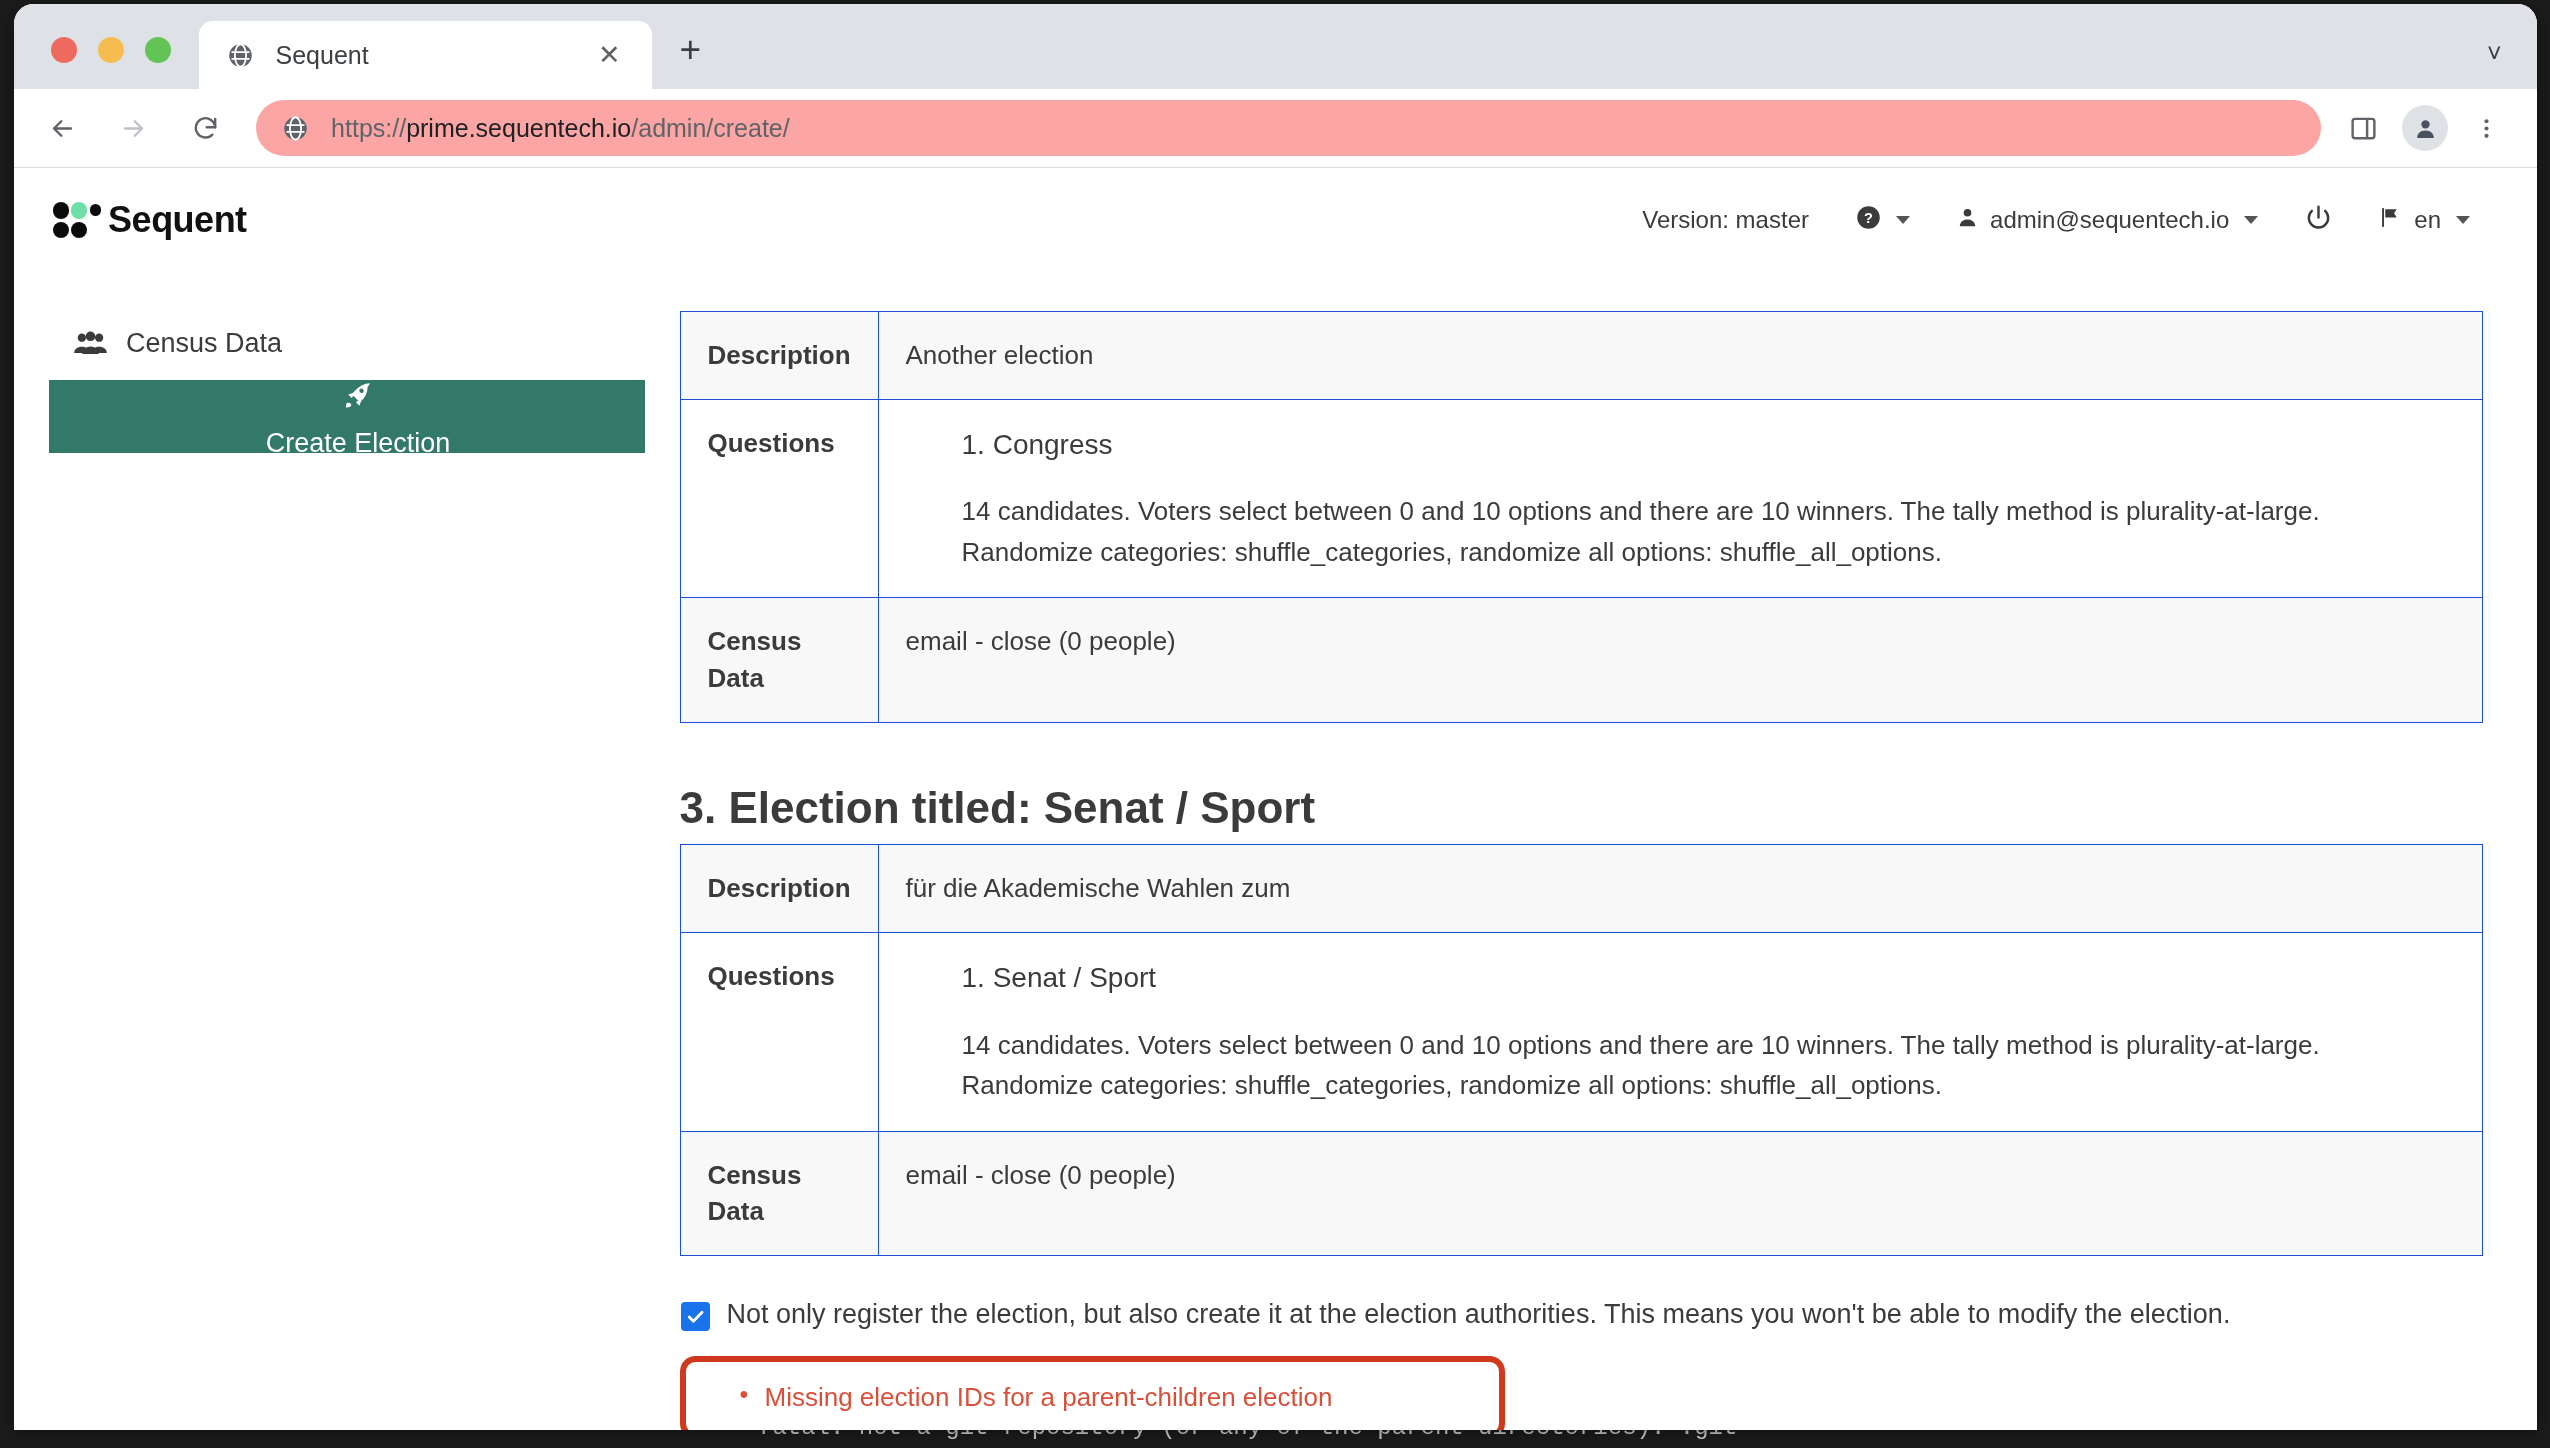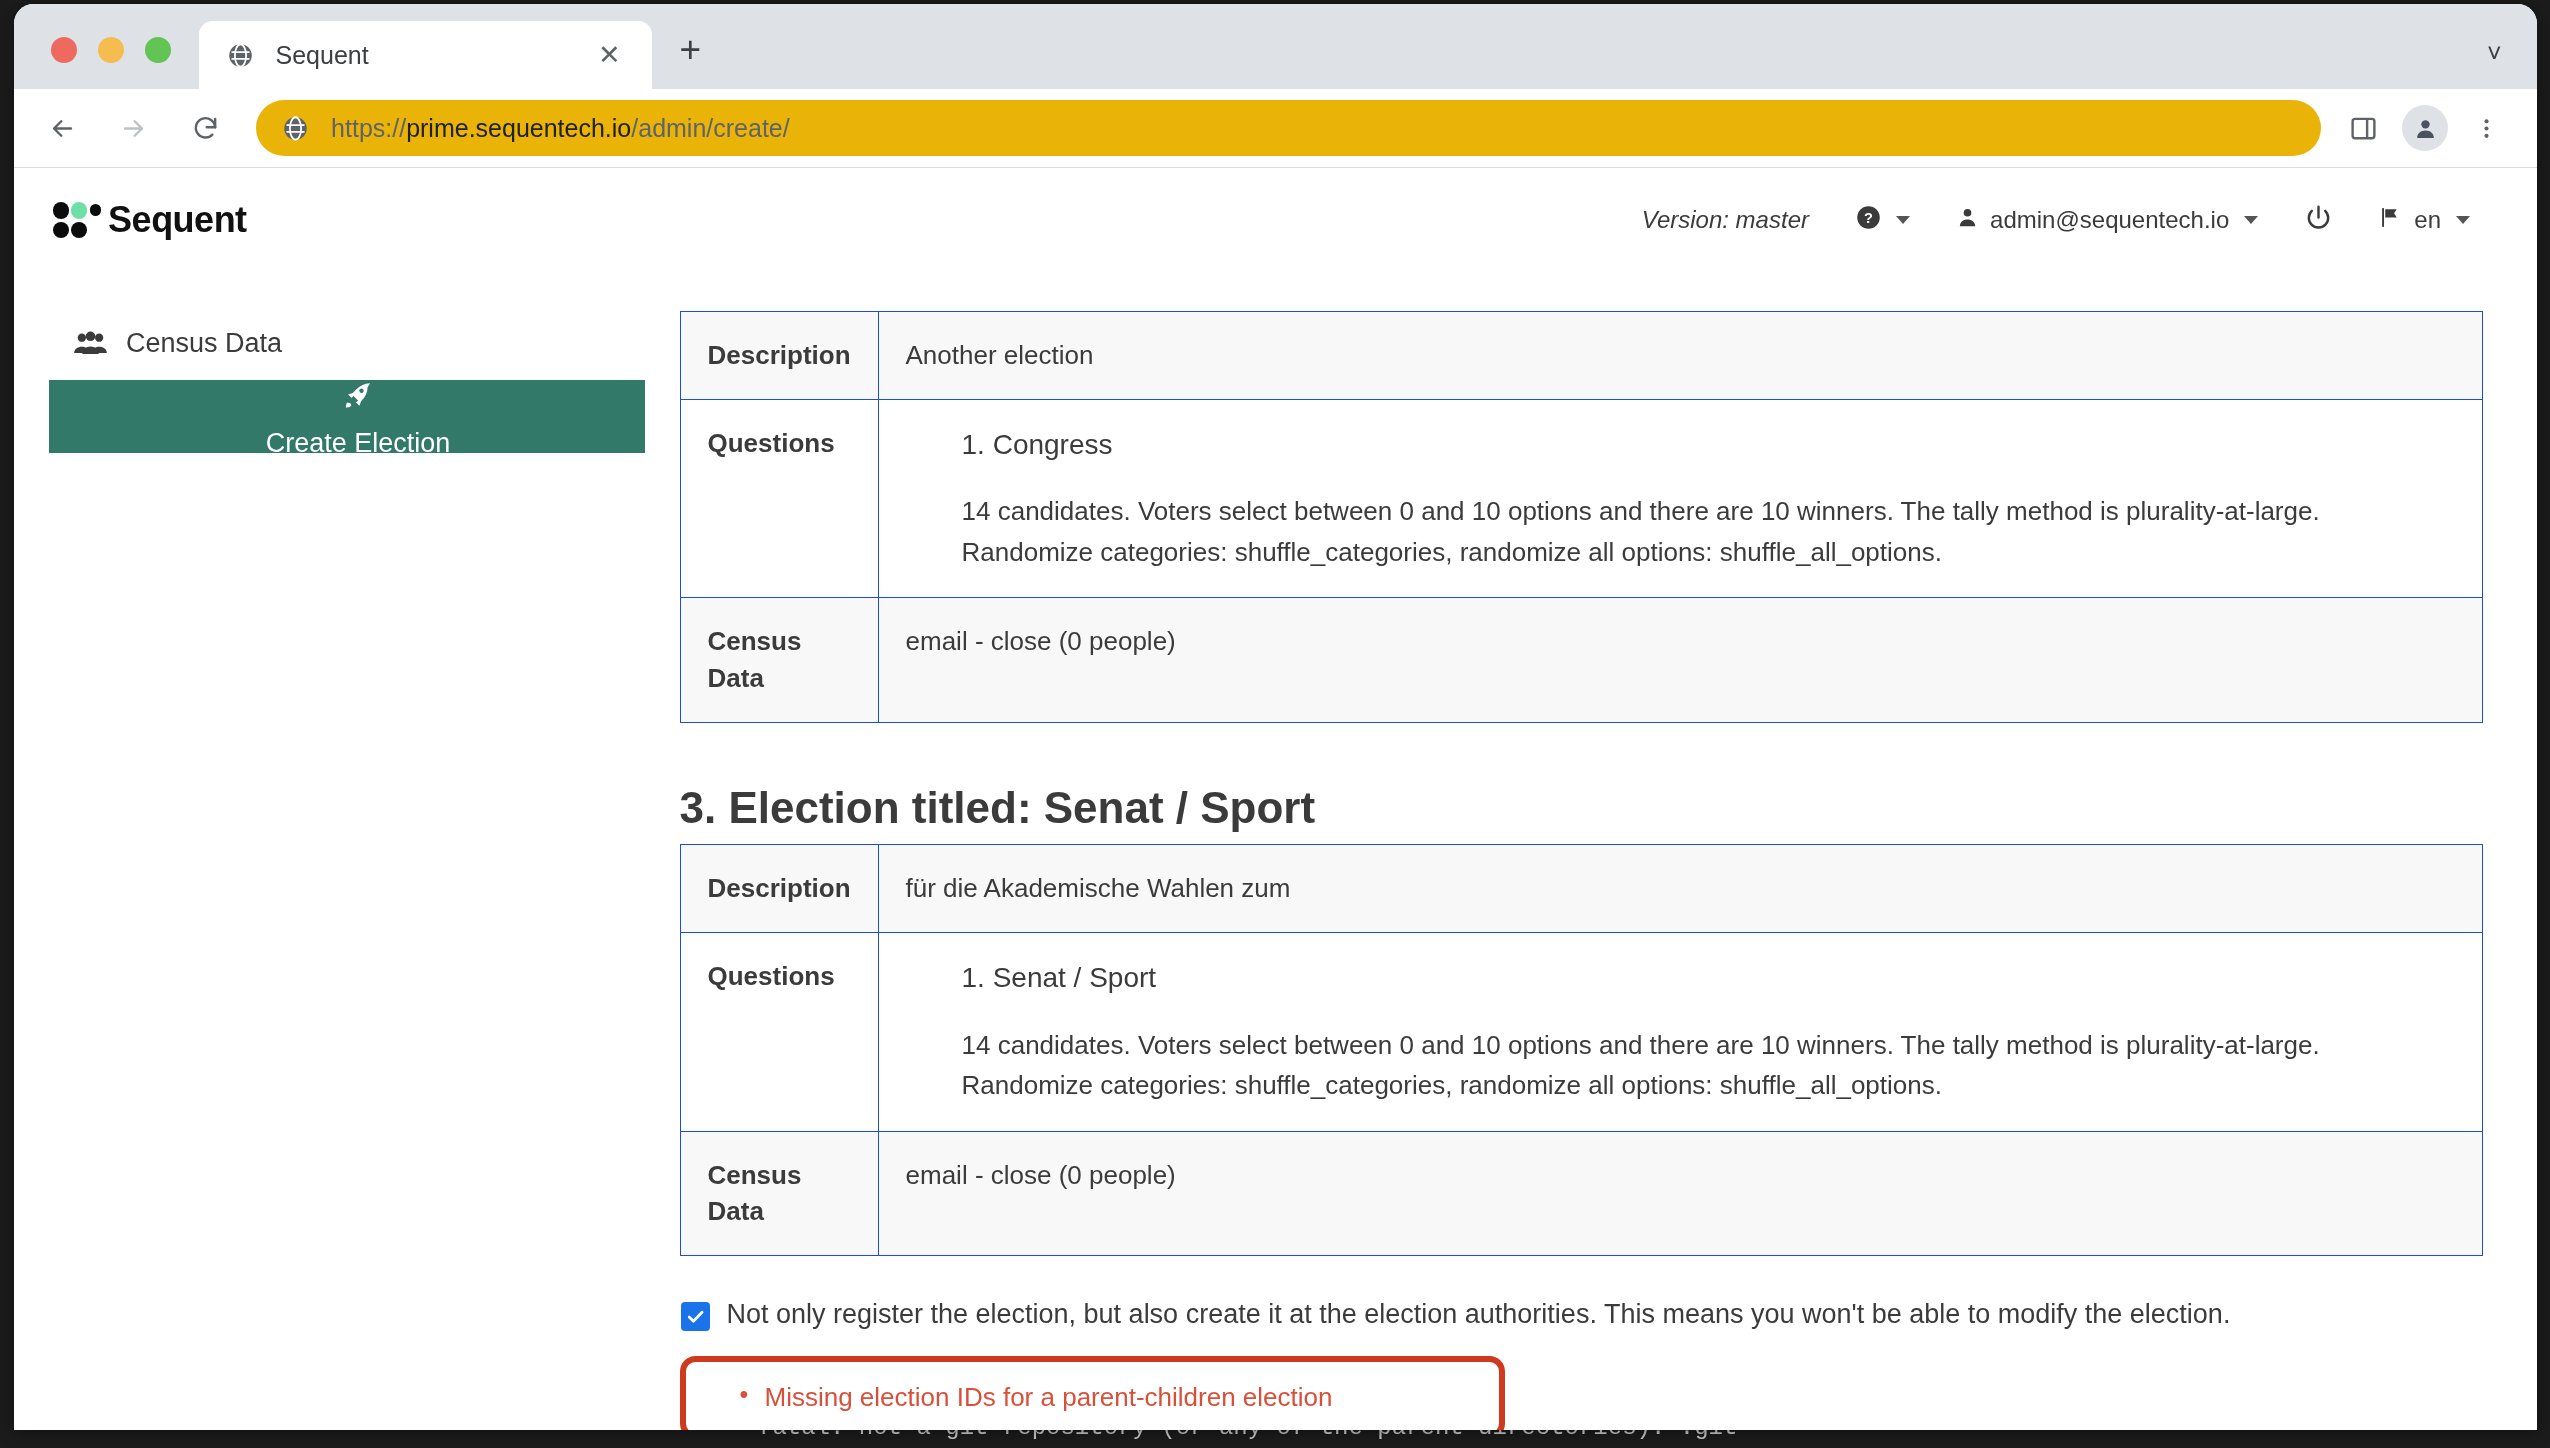--- a/index.html
+++ b/index.html
@@ -67,21 +67,21 @@
   }
   .nav-btn {
     width: 52px; height: 52px; margin-left: 19.3px;
     display: flex; align-items: center; justify-content: center;
     color: #5f6368; cursor: pointer;
   }
   .nav-btn.first { margin-left: 23px; }
   .nav-btn.disabled { color: #bdc1c6; }
   .omnibox {
     flex: 1; height: 56px; margin-left: 25px; margin-right: 19.3px;
-    background: #eab308; border-radius: 29px;
+    background: #fca5a5; border-radius: 29px;
     display: flex; align-items: center; padding: 0 25px;
     cursor: text;
   }
   .omni-fav { width: 29px; height: 29px; display: flex; align-items: center; justify-content: center; margin-right: 21px; }
   .omni-url { font-size: 25px; color: #202124; white-space: nowrap; }
   .omni-url .dim { color: #5f6368; }
   .tb-icon {
     width: 46px; height: 46px; margin-right: 15.4px;
     display: flex; align-items: center; justify-content: center;
     color: #5f6368; cursor: pointer;
@@ -111,21 +111,21 @@
 
   .hdr-right {
     position: absolute; right: 44px; top: 0; height: 104px;
     display: flex; align-items: center; gap: 0;
   }
   .hdr-item {
     display: flex; align-items: center; gap: 10.6px;
     font-size: 24px; color: #3b3b3b; cursor: pointer; padding: 0 23px;
     white-space: nowrap;
   }
-  .hdr-item.static { cursor: default; font-style: italic; }
+  .hdr-item.static { cursor: default; }
   .caret {
     width: 0; height: 0; border-left: 7.7px solid transparent;
     border-right: 7.7px solid transparent; border-top: 8.7px solid #555;
     margin-left: 3.9px;
   }
 
   
   .body-split { display: flex; height: 1157px; }
   .sidebar { width: 666px; padding-top: 35px; flex: none; }
   .side-item {

